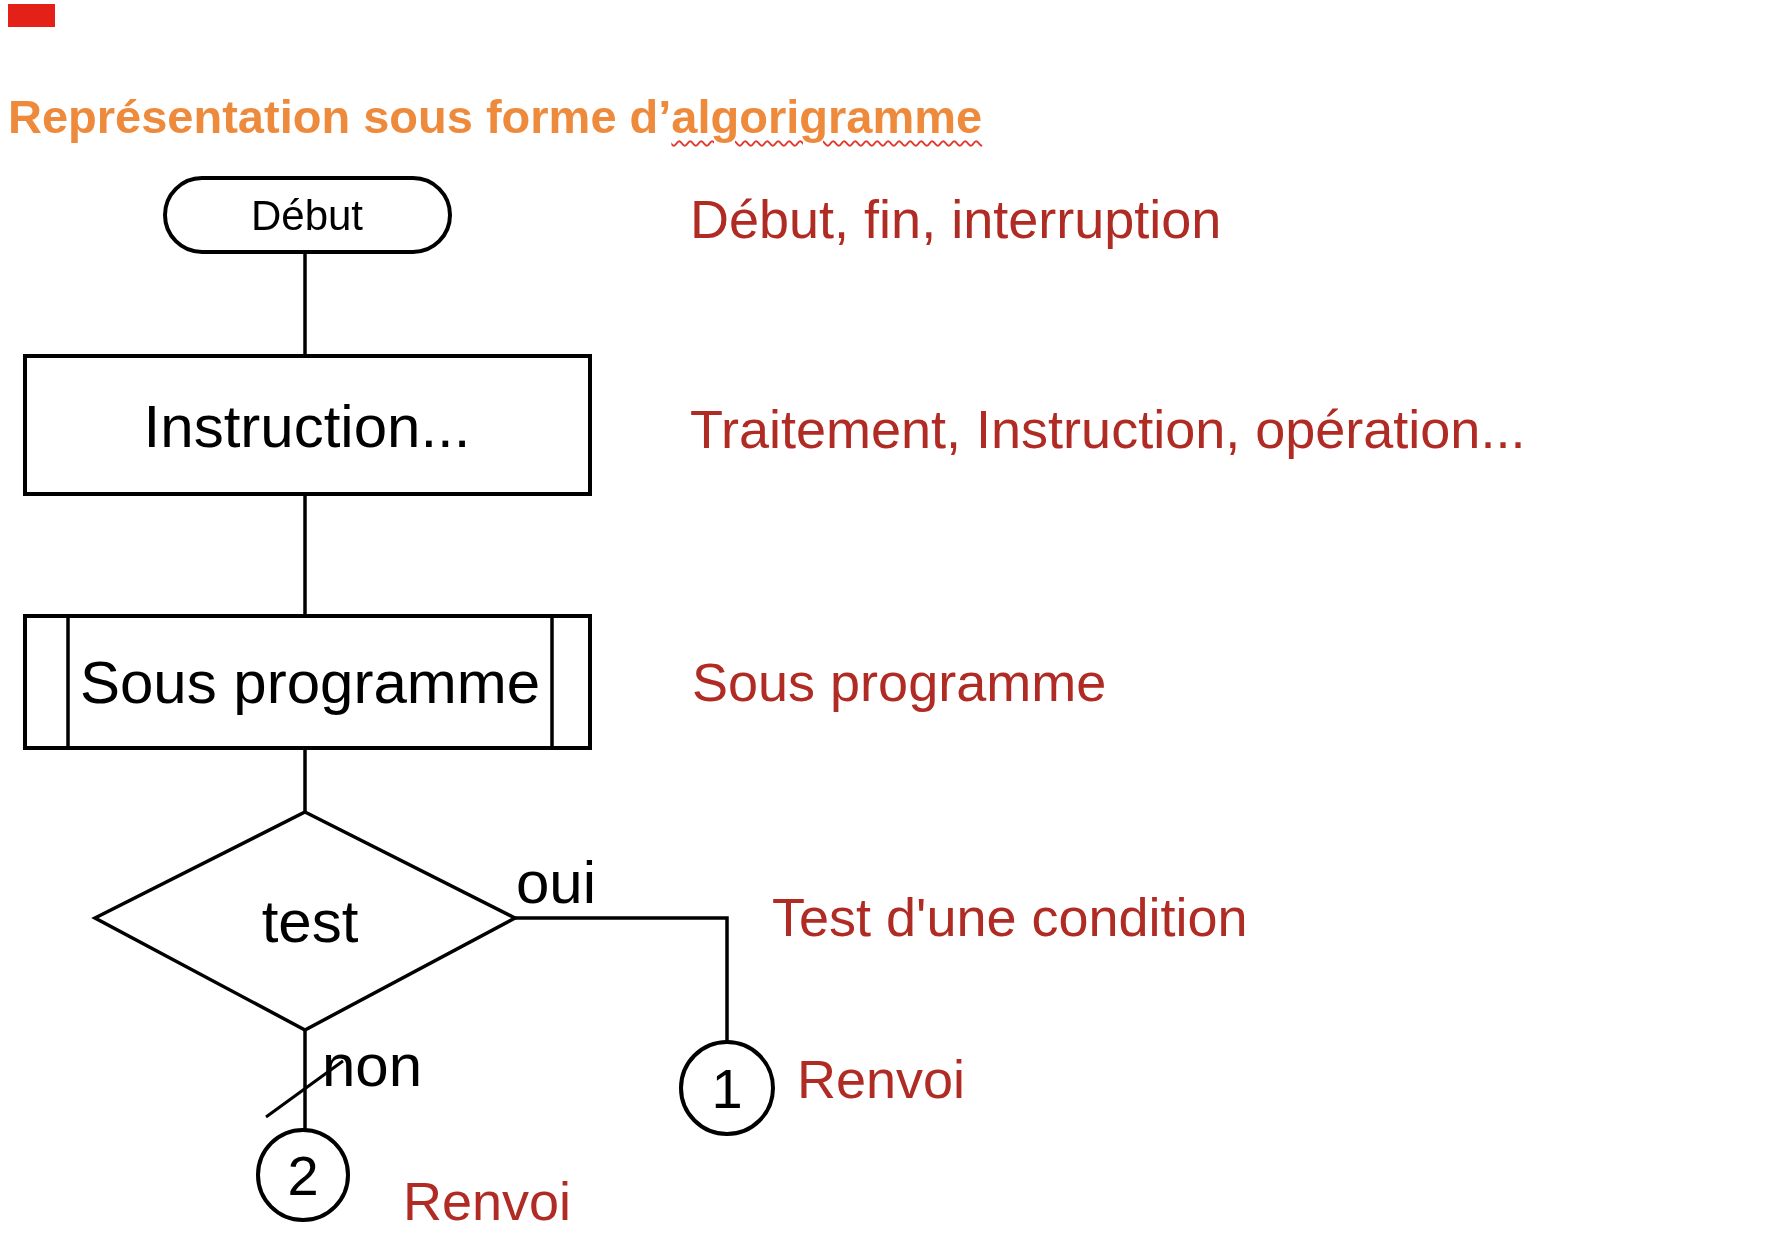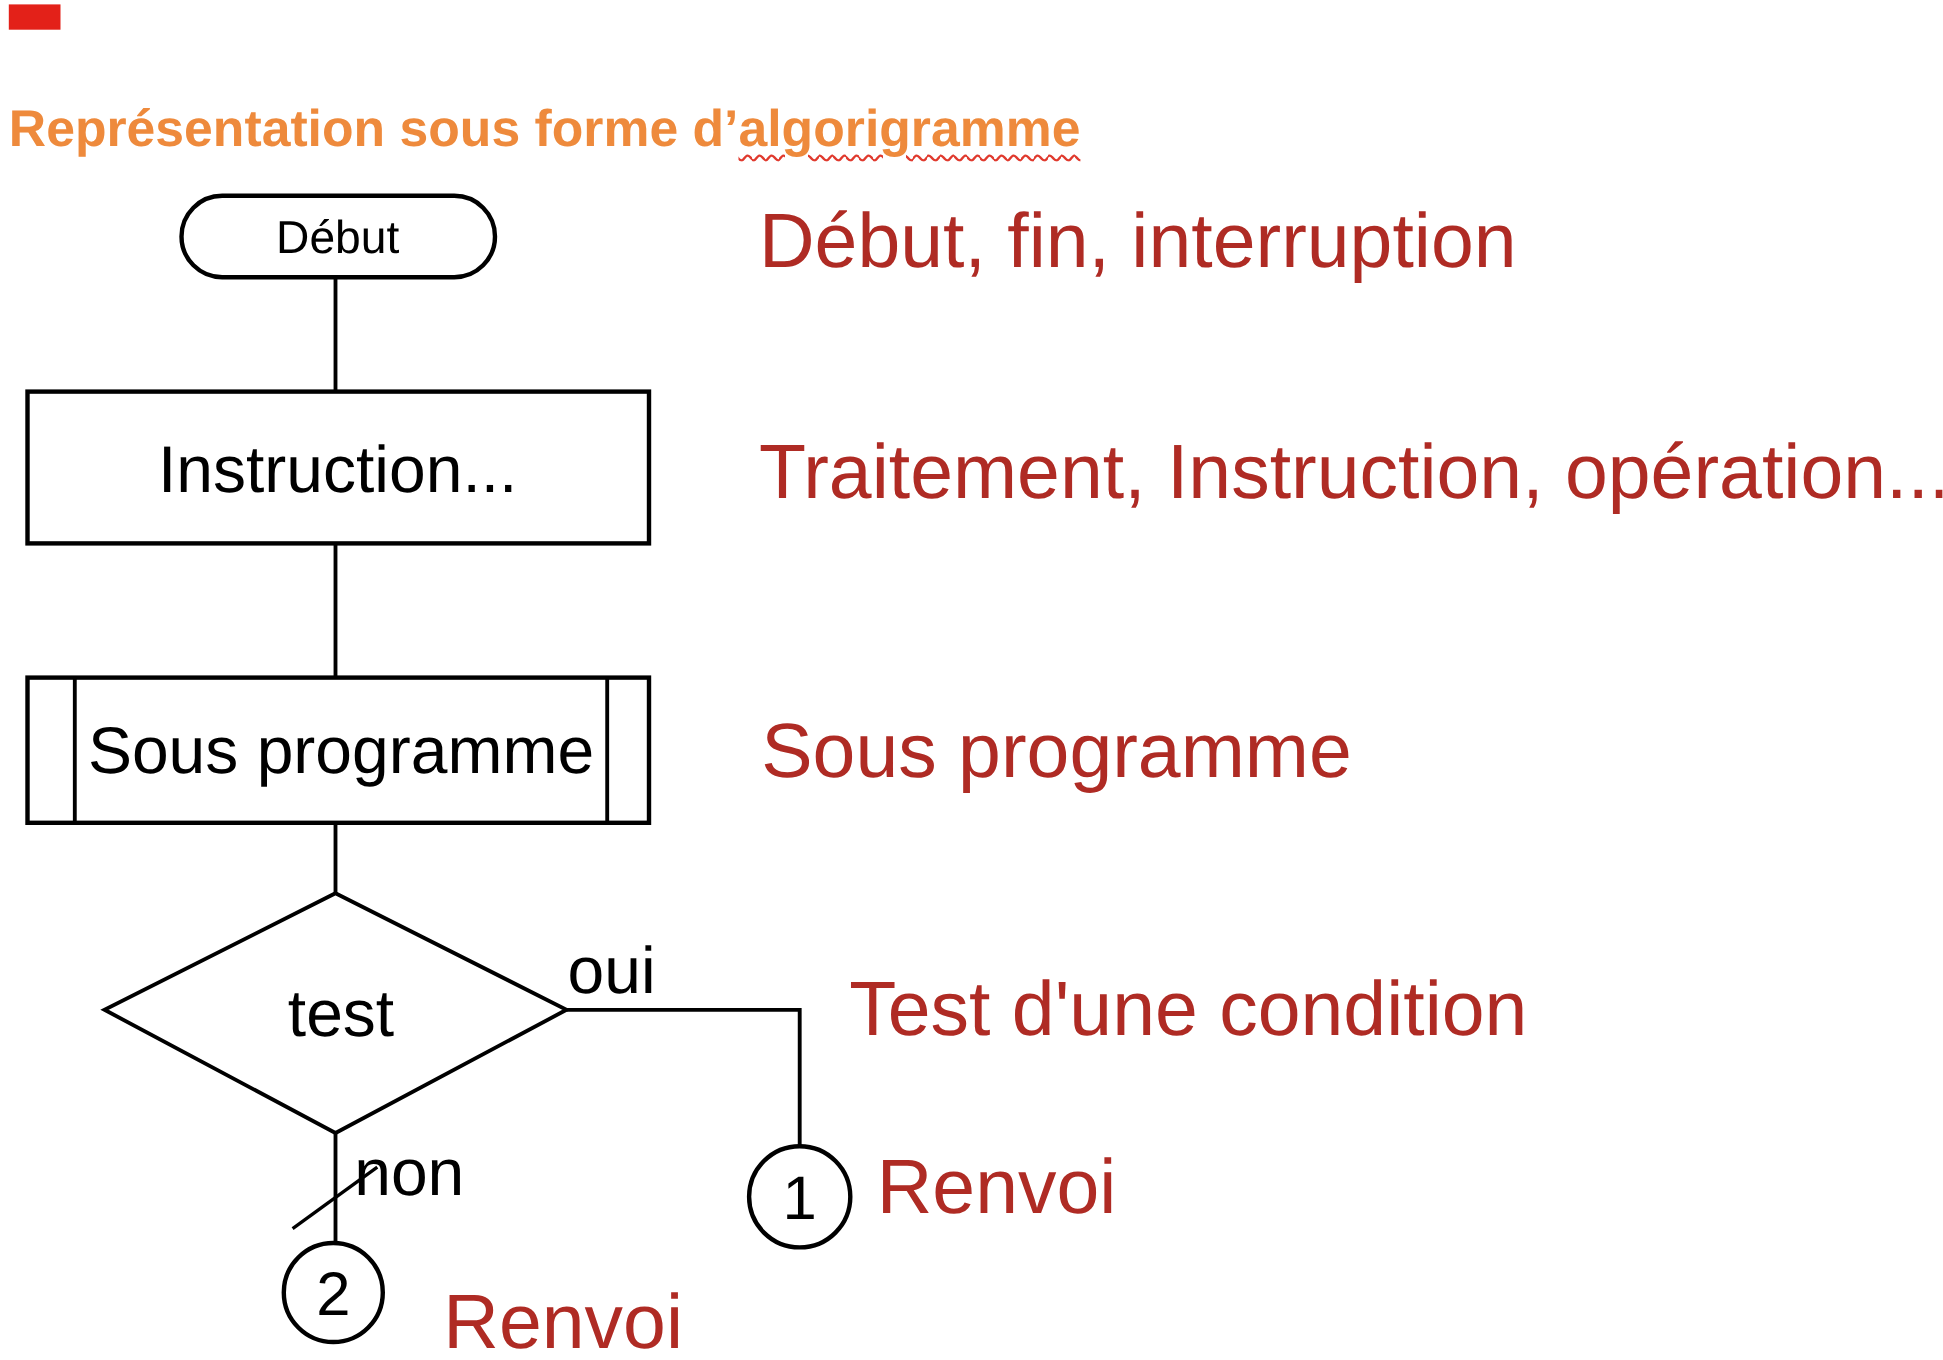--- a/index.html
+++ b/index.html
@@ -40,21 +40,21 @@
   }
   svg#flow .shape { fill: #ffffff; stroke: #000000; }
   svg#flow .wire  { fill: none; stroke: #000000; }
   svg#flow text   { fill: #000000; font-family: "Liberation Sans", sans-serif; }
   .flow-label     { font-size: 60px; }
   .flow-label-sm  { font-size: 42px; }
   .flow-digit     { font-size: 56px; }
   .legend-item {
     position: absolute;
     color: #af2b24;
-    font-size: 70px;
+    font-size: 54px;
     line-height: 70px;
     white-space: nowrap;
   }
 </style>
 </head>
 <body>
 
 <div id="slide">
 
   <div id="top-marker"></div>

